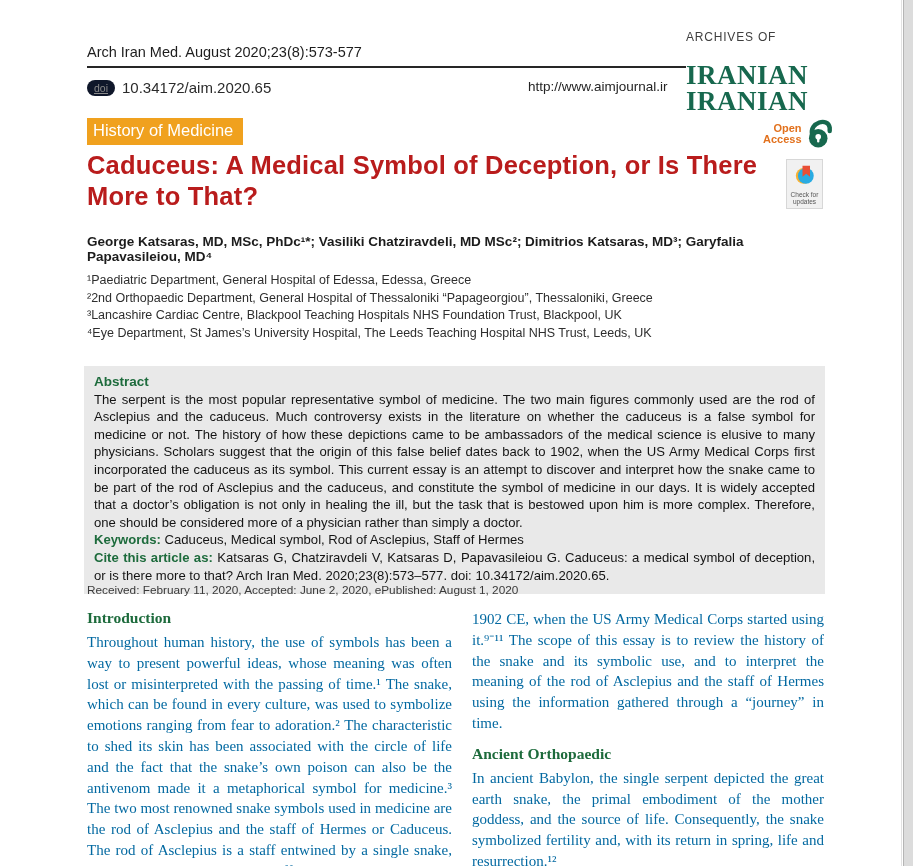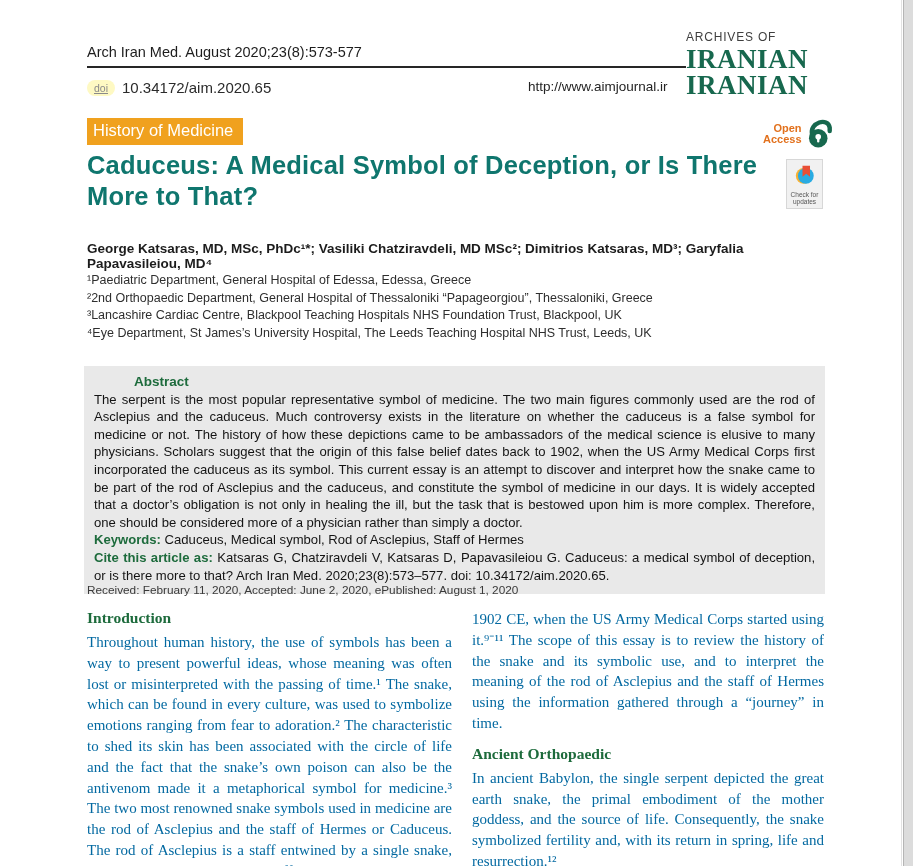--- a/index.html
+++ b/index.html
@@ -11,40 +11,40 @@
     --text-dark:#1f1f1f;
   }
   *{margin:0;padding:0;box-sizing:border-box;}
   html,body{background:#fff;}
   body{font-family:"Liberation Sans",sans-serif;color:var(--text-dark);}
   .page{position:relative;width:913px;height:866px;background:#fff;overflow:hidden;}
 
   .jref{position:absolute;left:87px;top:44px;font-size:14.5px;color:#1d1d1d;}
   .rule{position:absolute;left:87px;top:66px;width:599px;height:2px;background:#262626;}
   .doi-row{position:absolute;left:87px;top:79px;display:flex;align-items:center;gap:7px;}
-  .doi-pill{background:#fef9c3;color:#8a8a8a;font-size:10.5px;border-radius:9px;padding:2px 7px;line-height:12px;text-decoration:underline;}
+  .doi-pill{background:#0f172a;color:#8a8a8a;font-size:10.5px;border-radius:9px;padding:2px 7px;line-height:12px;text-decoration:underline;}
   .doi-val{font-size:15px;color:#2b2b2b;}
   .url{position:absolute;left:528px;top:79px;font-size:13.5px;color:#242424;}
 
   .logo{position:absolute;left:686px;top:30px;width:150px;}
-  .logo-small{font-size:12px;letter-spacing:.8px;color:#3f3f3f;margin-bottom:2px;}
+  .logo-small{font-size:12px;letter-spacing:.8px;color:#3f3f3f;margin-bottom:18px;}
   .logo-main{font-family:"Liberation Serif",serif;font-weight:bold;font-size:27px;line-height:26px;color:var(--logo-green);letter-spacing:.5px;}
 
   .oa{position:absolute;left:763px;top:115px;display:flex;align-items:center;gap:3px;}
   .oa-text{color:var(--oa-orange);font-size:11px;font-weight:bold;line-height:11px;text-align:right;}
   .cm{position:absolute;left:786px;top:159px;width:37px;height:50px;background:#f1f1f1;border:1px solid #d7d7d7;display:flex;flex-direction:column;align-items:center;justify-content:center;gap:1px;cursor:pointer;}
   .cm-text{font-size:6.5px;line-height:7px;color:#555;text-align:center;}
 
   .badge{position:absolute;left:87px;top:118px;background:var(--badge-orange);color:#fff;font-size:16.5px;padding:3px 10px 5px 6px;}
-  .title{position:absolute;left:87px;top:150px;width:690px;font-size:25.5px;line-height:31px;font-weight:bold;color:#0f766e;letter-spacing:.2px;}
-  .authors{position:absolute;left:87px;top:234px;width:745px;font-size:13.5px;font-weight:bold;color:#1c1c1c;margin-top:7px;}
+  .title{position:absolute;left:87px;top:150px;width:690px;font-size:25.5px;line-height:31px;font-weight:bold;color:#b91c1c;letter-spacing:.2px;}
+  .authors{position:absolute;left:87px;top:234px;width:745px;font-size:13.5px;font-weight:bold;color:#1c1c1c;}
   .affs{position:absolute;left:87px;top:272px;width:740px;font-size:12.5px;line-height:17.5px;color:#2e2e2e;}
 
   .abstract{position:absolute;left:84px;top:366px;width:741px;background:var(--abstract-bg);padding:7px 10px 10px;font-size:13.1px;line-height:17.6px;text-align:justify;color:#141414;}
-  .ab-head{font-weight:bold;color:var(--heading-green);font-size:13.5px;margin-left:40px;}
+  .ab-head{font-weight:bold;color:var(--heading-green);font-size:13.5px;}
   .inline-label{font-weight:bold;color:var(--heading-green);}
 
   .dates{position:absolute;left:87px;top:583px;font-size:11.8px;color:#3a3a3a;}
 
   .col{position:absolute;top:609px;font-family:"Liberation Serif",serif;}
   .col-left{left:87px;width:365px;}
   .col-right{left:472px;width:352px;}
   .col h2{font-size:15.5px;color:var(--heading-green);font-weight:bold;margin-bottom:5px;font-family:"Liberation Serif",serif;}
   .col p{font-size:15px;line-height:20.8px;text-align:justify;color:#0369a1;}
   .col .sect{margin-top:11px;}

